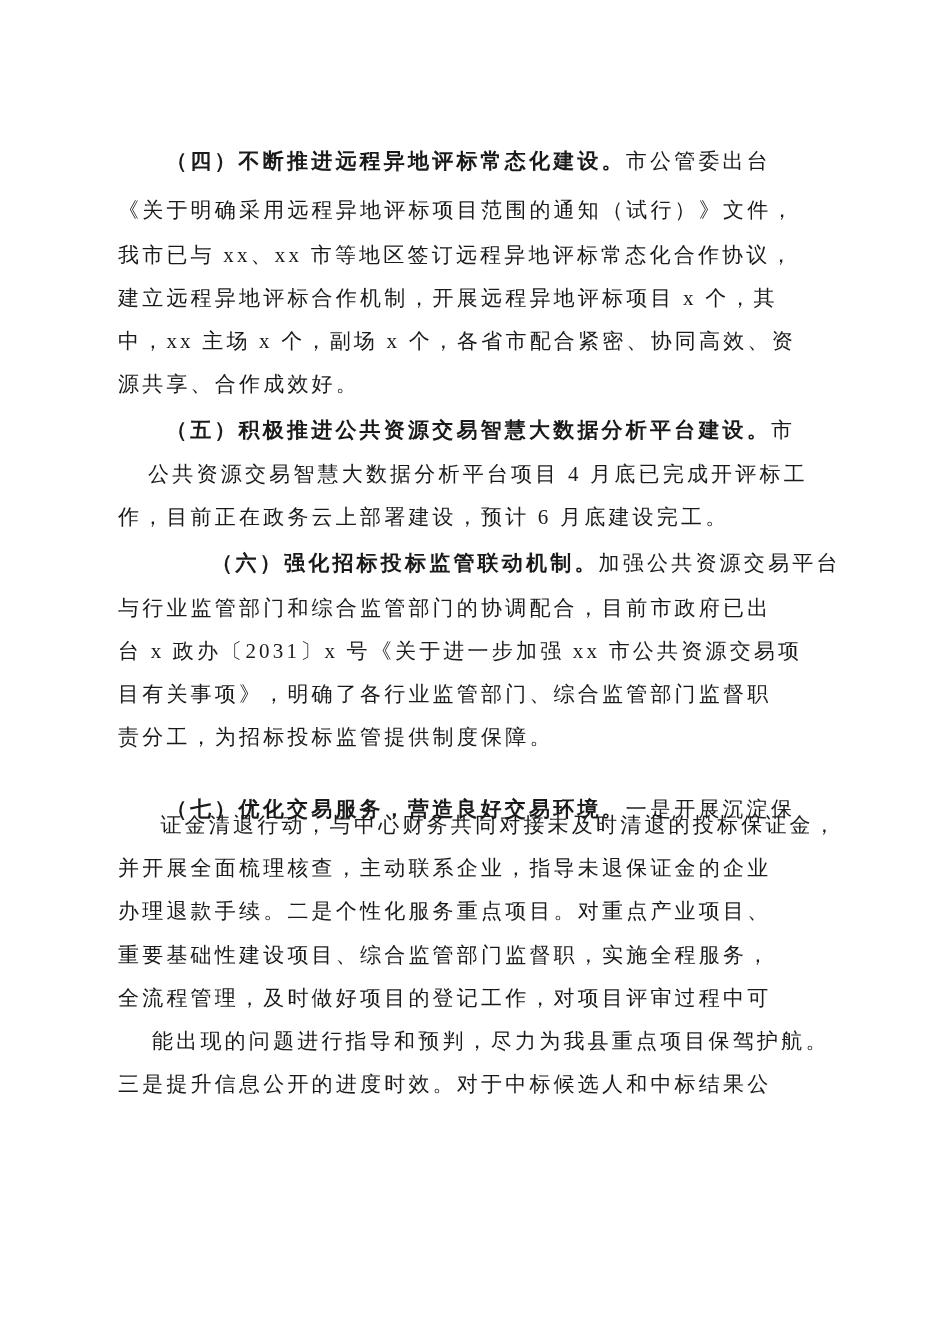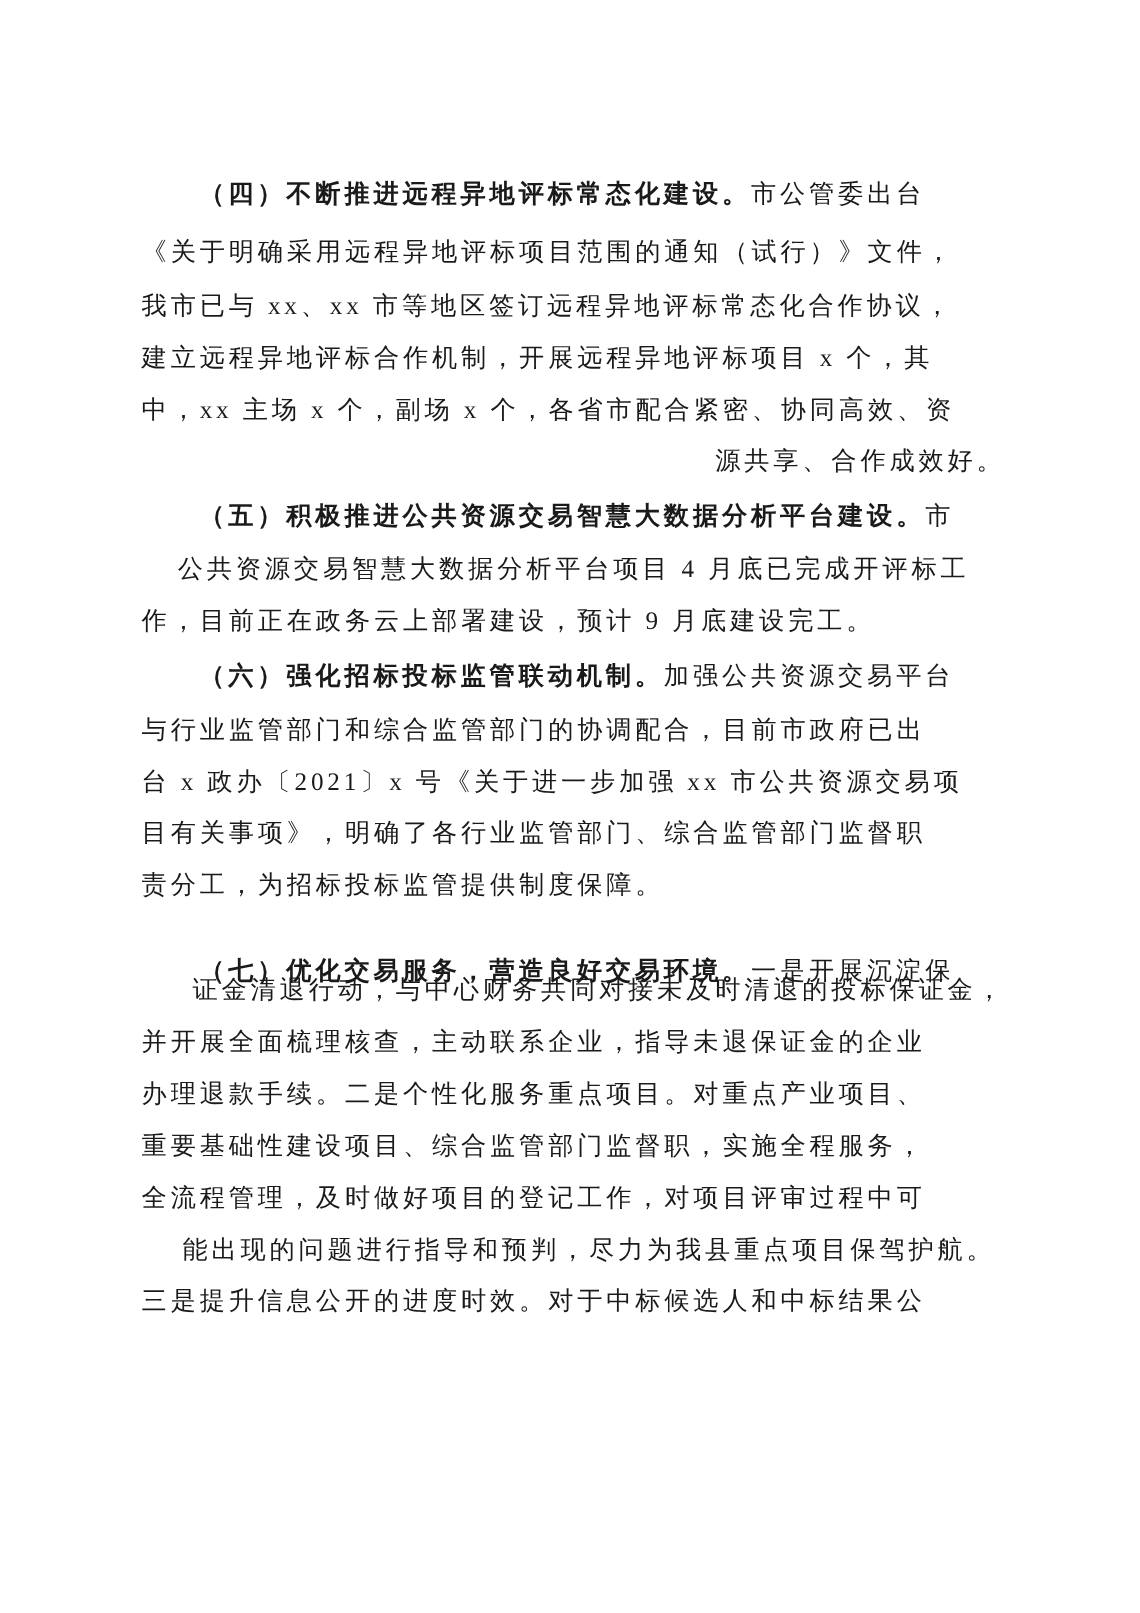--- a/index.html
+++ b/index.html
@@ -24,33 +24,33 @@
 <body>
 
 <div class="page">
 
   <div>
     <div class="line indent" style="top:146px;"><span class="b">（四）不断推进远程异地评标常态化建设。</span><span>市公管委出台</span></div>
     <div class="line" style="top:195px;">《关于明确采用远程异地评标项目范围的通知（试行）》文件，</div>
     <div class="line" style="top:240px;">我市已与 xx、xx 市等地区签订远程异地评标常态化合作协议，</div>
     <div class="line" style="top:283px;">建立远程异地评标合作机制，开展远程异地评标项目 x 个，其</div>
     <div class="line" style="top:326px;">中，xx 主场 x 个，副场 x 个，各省市配合紧密、协同高效、资</div>
-    <div class="line" style="top:369px;text-align:right;">源共享、合作成效好。</div>
+    <div class="line" style="top:369px;">源共享、合作成效好。</div>
   </div>
 
   <div>
     <div class="line indent" style="top:415px;"><span class="b">（五）积极推进公共资源交易智慧大数据分析平台建设。</span><span>市</span></div>
     <div class="line" style="top:459px;text-align:center;">公共资源交易智慧大数据分析平台项目 4 月底已完成开评标工</div>
-    <div class="line" style="top:502px;">作，目前正在政务云上部署建设，预计 9 月底建设完工。</div>
+    <div class="line" style="top:502px;">作，目前正在政务云上部署建设，预计 6 月底建设完工。</div>
   </div>
 
   <div>
-    <div class="line indent" style="top:548px;"><span class="b">（六）强化招标投标监管联动机制。</span><span>加强公共资源交易平台</span></div>
+    <div class="line indent" style="top:548px;text-align:center;"><span class="b">（六）强化招标投标监管联动机制。</span><span>加强公共资源交易平台</span></div>
     <div class="line" style="top:593px;">与行业监管部门和综合监管部门的协调配合，目前市政府已出</div>
-    <div class="line" style="top:636px;">台 x 政办〔2021〕x 号《关于进一步加强 xx 市公共资源交易项</div>
+    <div class="line" style="top:636px;">台 x 政办〔2031〕x 号《关于进一步加强 xx 市公共资源交易项</div>
     <div class="line" style="top:679px;">目有关事项》，明确了各行业监管部门、综合监管部门监督职</div>
     <div class="line" style="top:722px;">责分工，为招标投标监管提供制度保障。</div>
   </div>
 
   <div>
     <div class="line indent" style="top:767px;margin-top:27px;"><span class="b">（七）优化交易服务，营造良好交易环境。</span><span>一是开展沉淀保</span></div>
     <div class="line" style="top:810px;text-align:right;">证金清退行动，与中心财务共同对接未及时清退的投标保证金，</div>
     <div class="line" style="top:853px;">并开展全面梳理核查，主动联系企业，指导未退保证金的企业</div>
     <div class="line" style="top:896px;">办理退款手续。二是个性化服务重点项目。对重点产业项目、</div>
     <div class="line" style="top:940px;">重要基础性建设项目、综合监管部门监督职，实施全程服务，</div>

